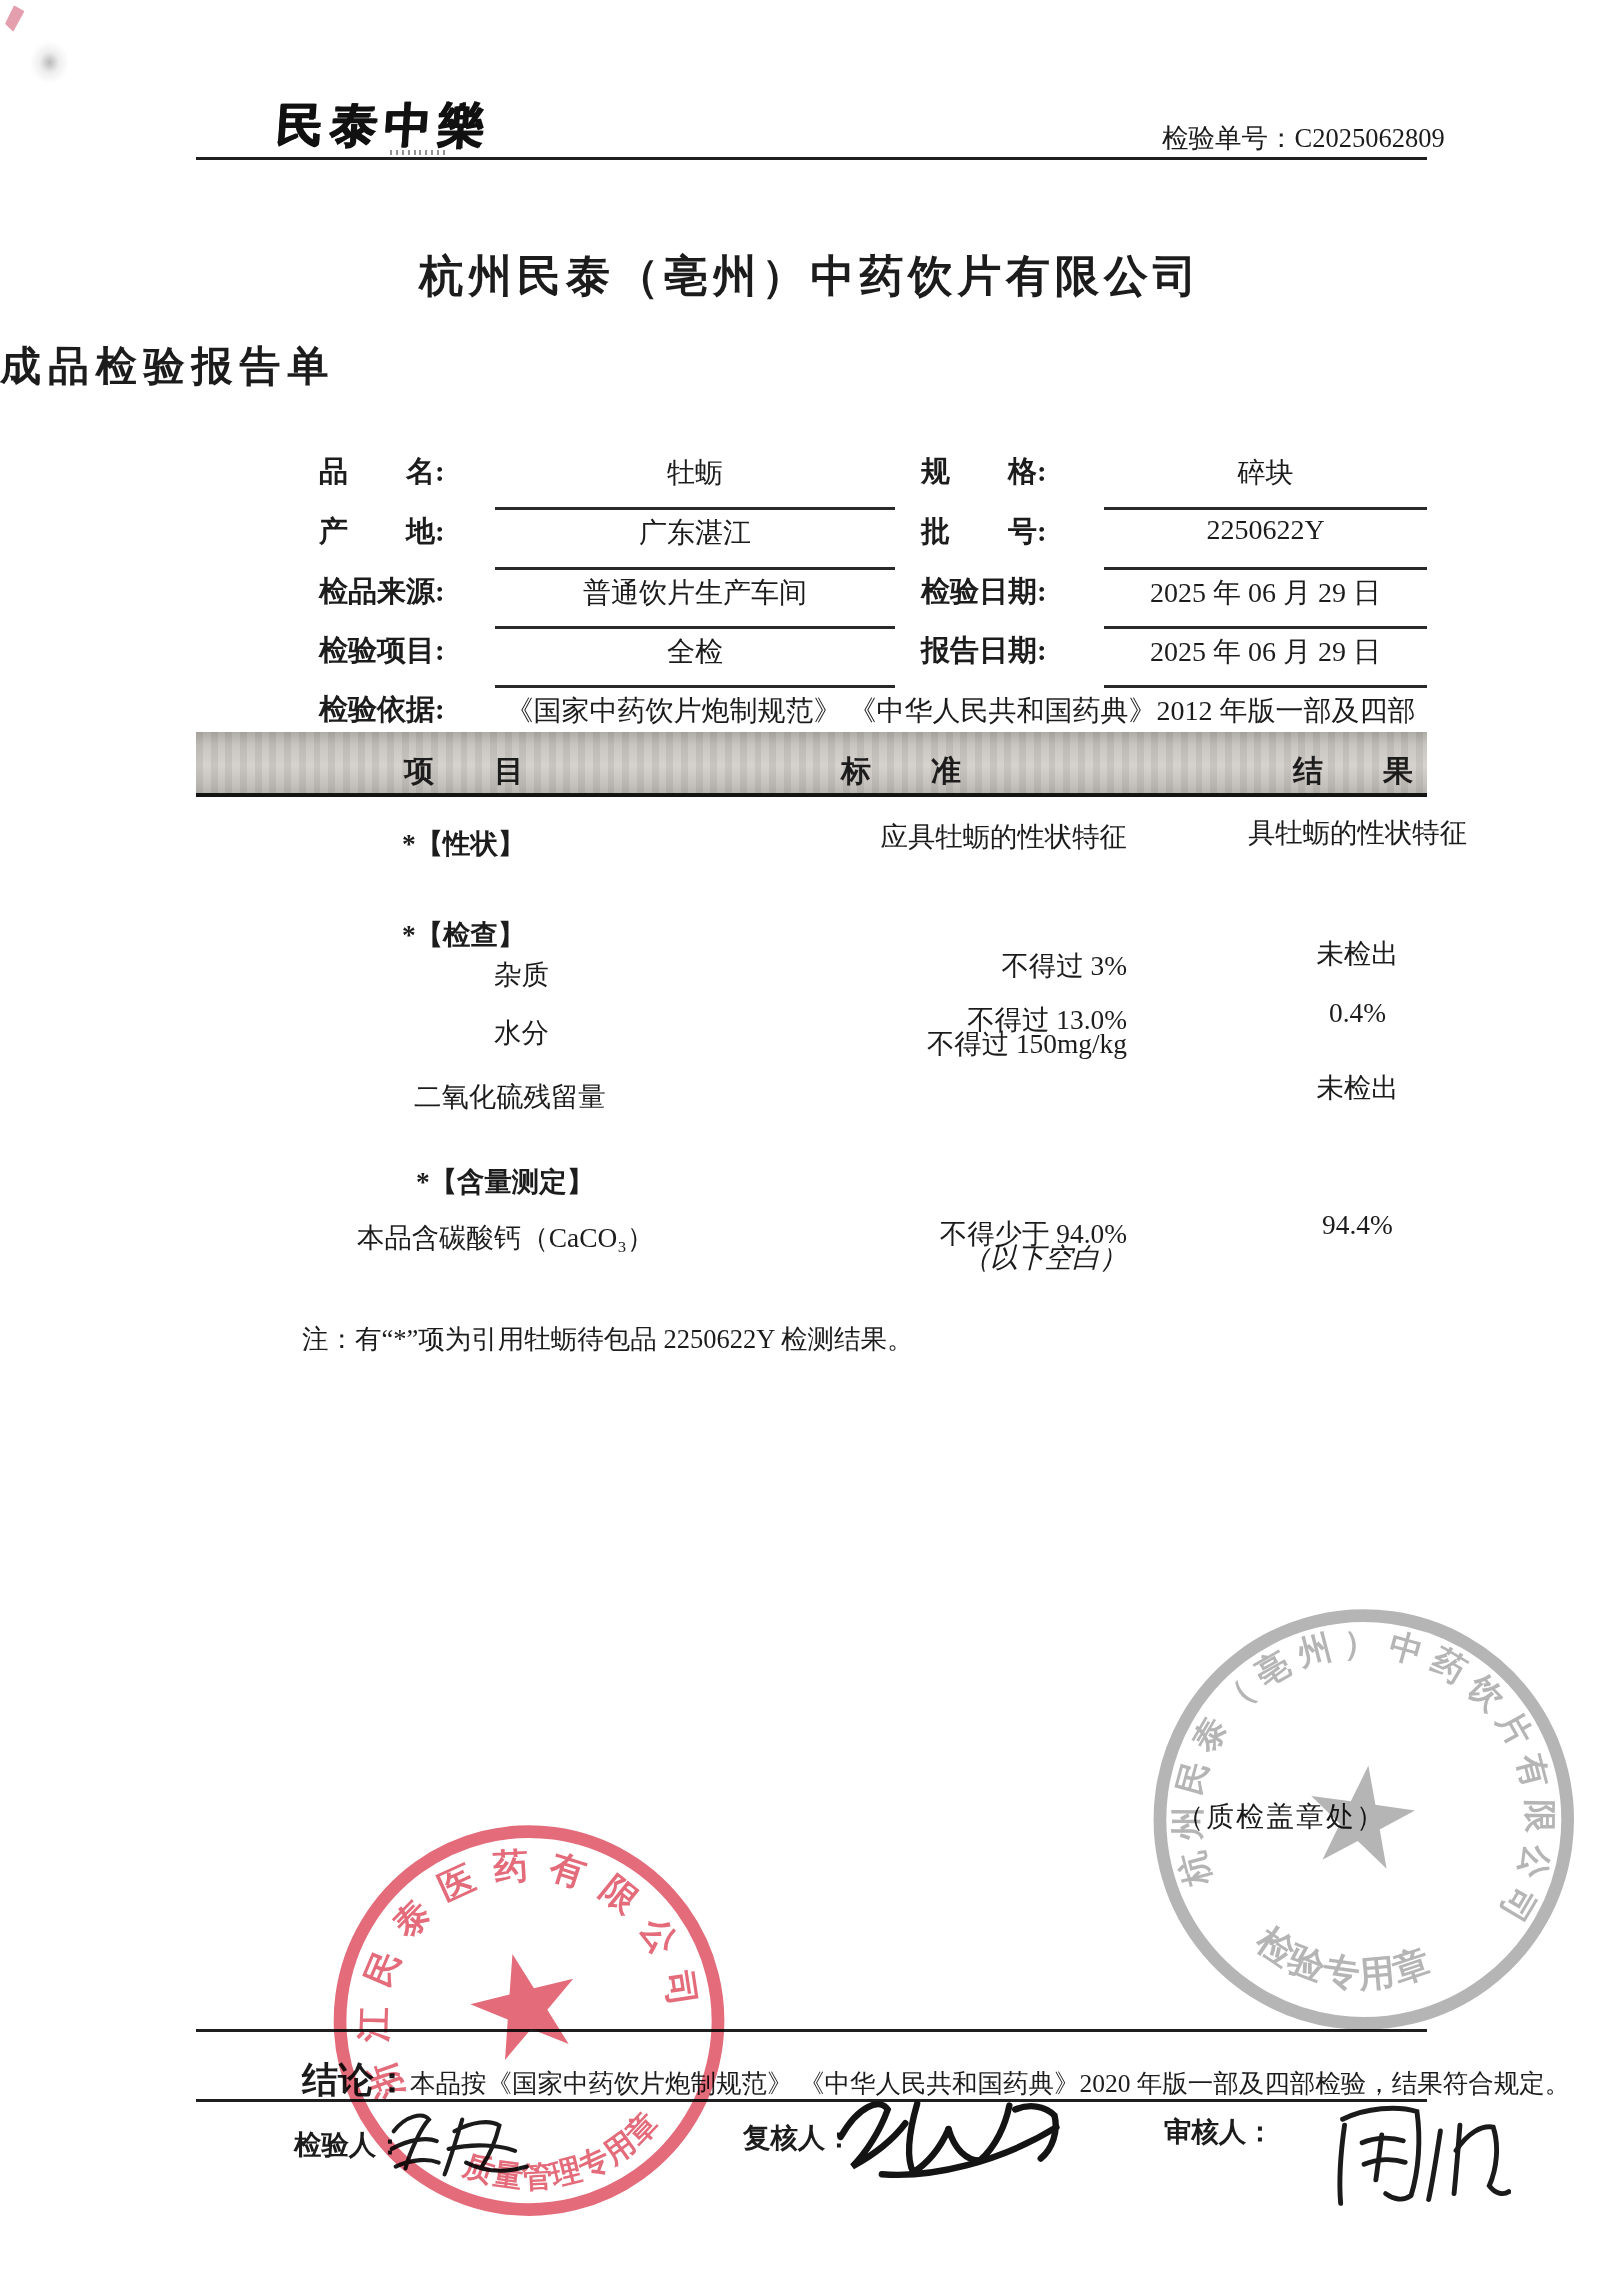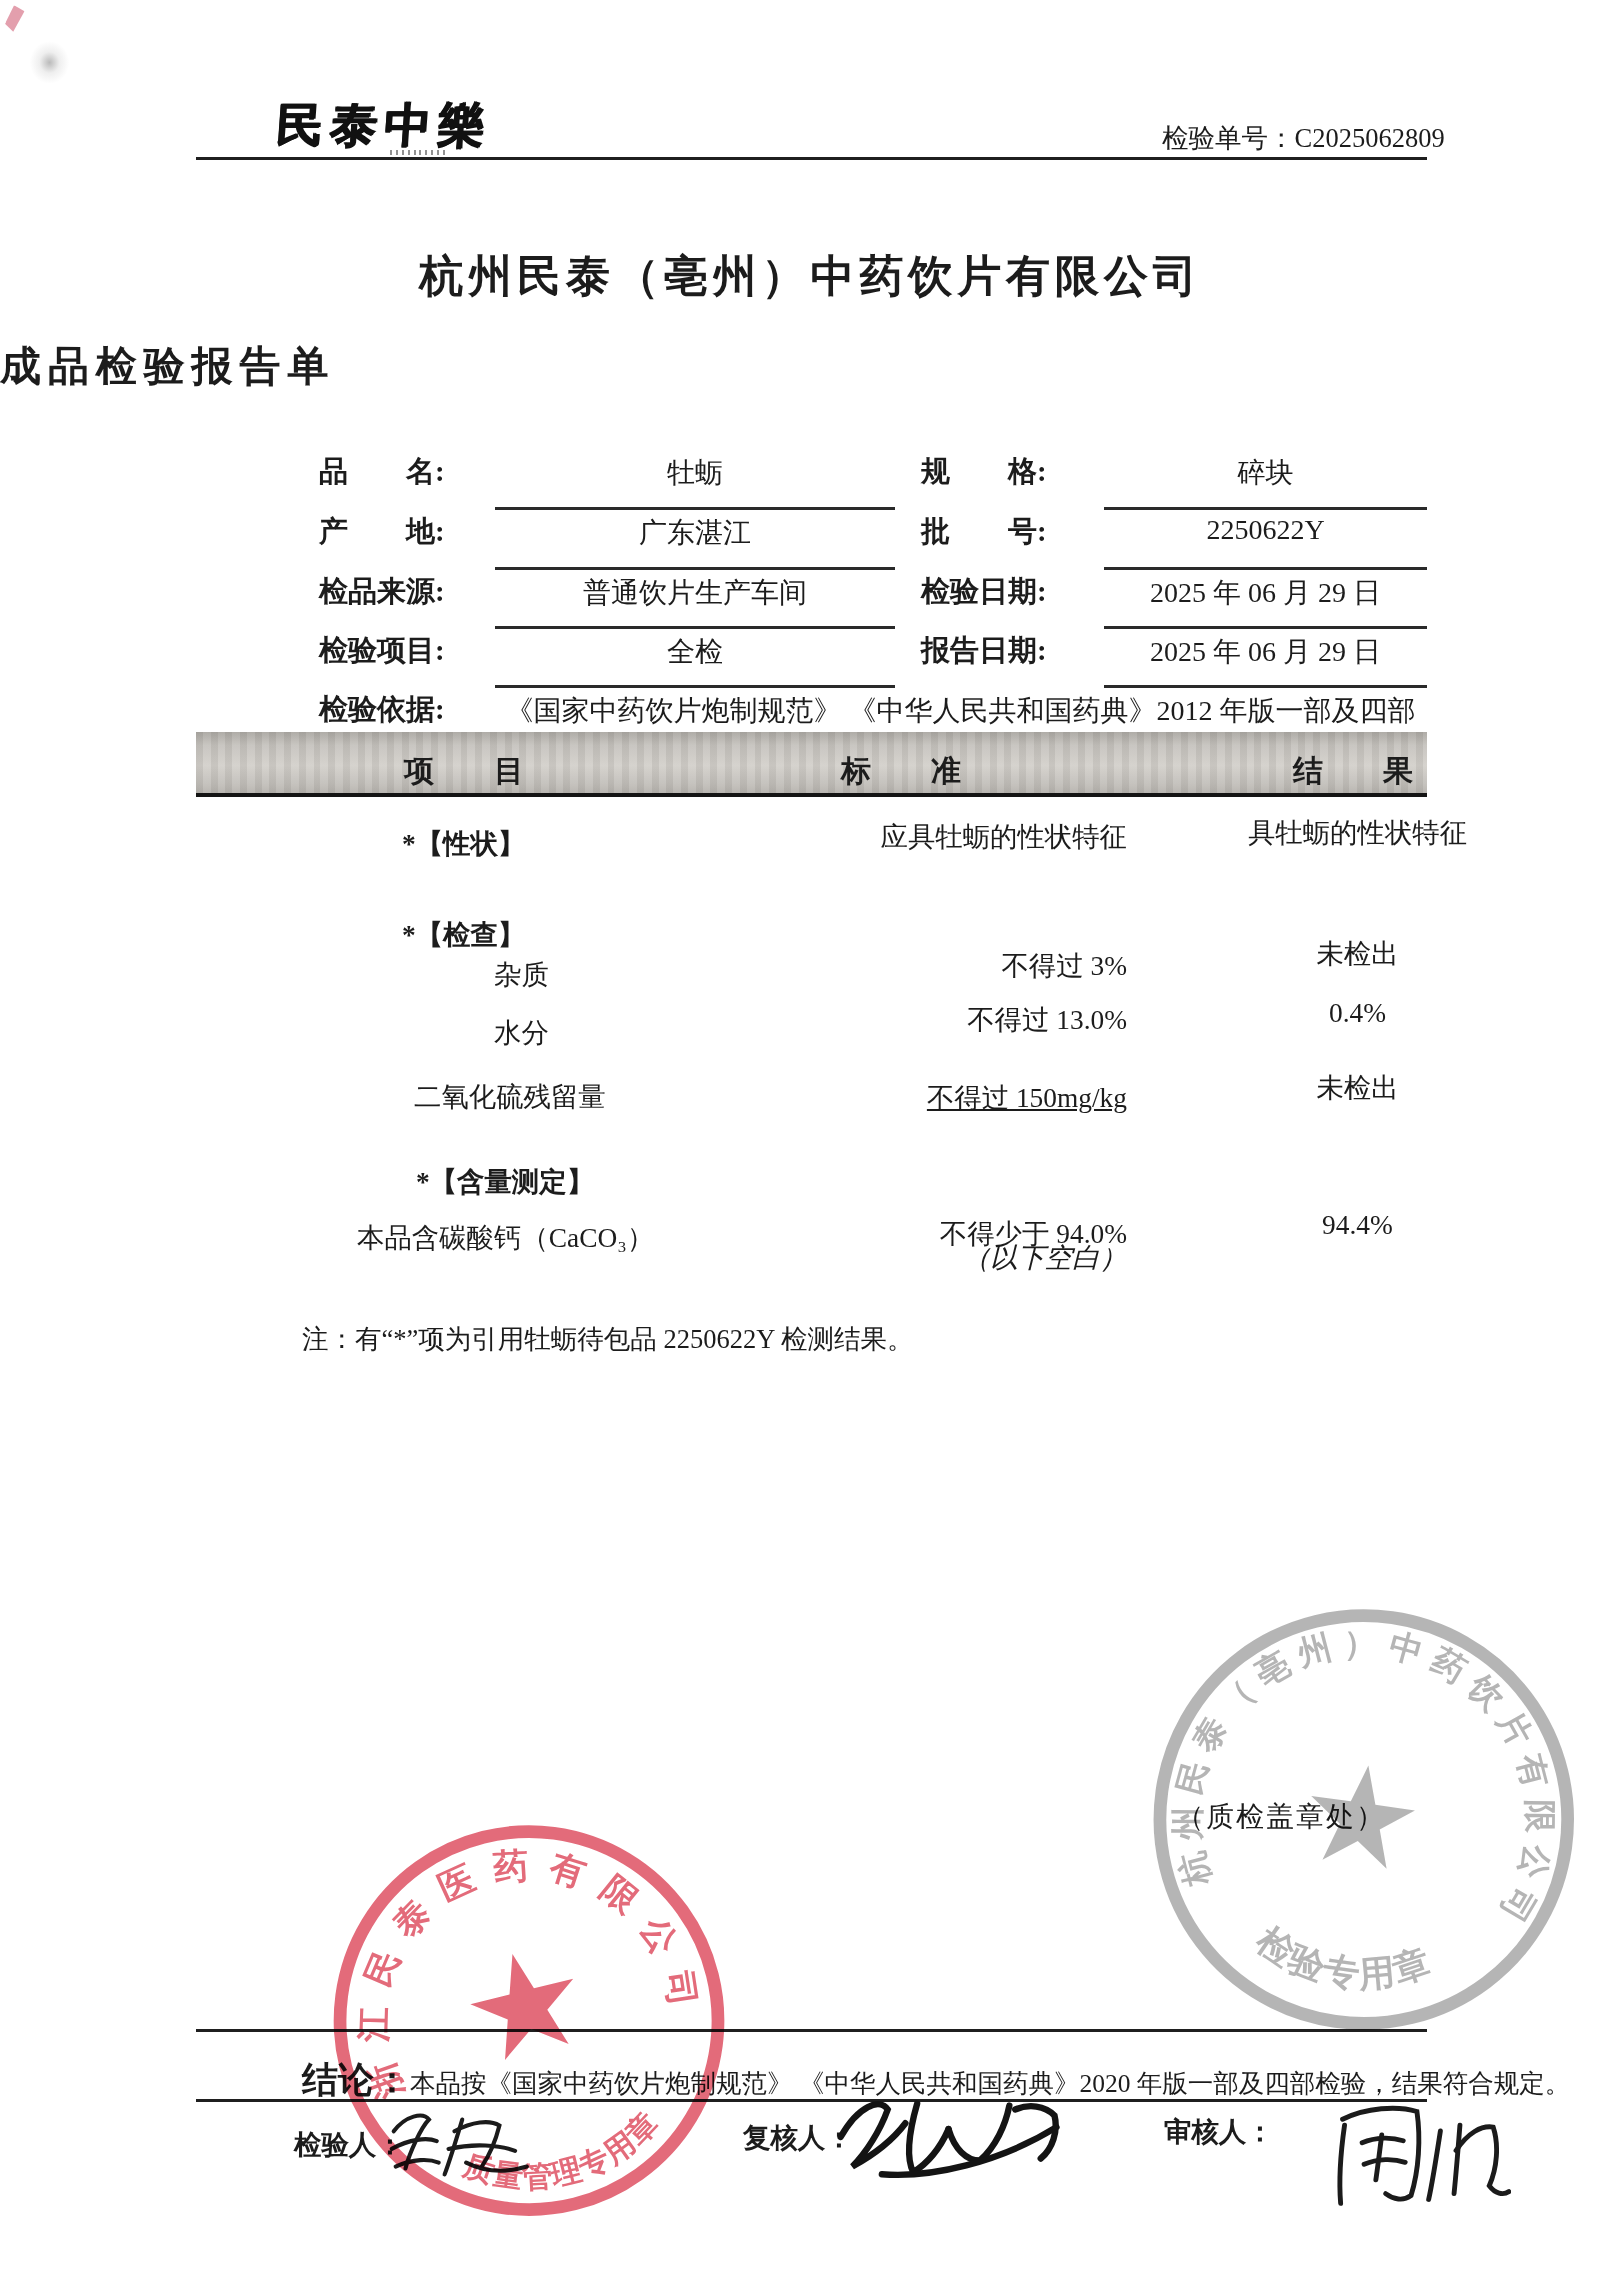--- a/index.html
+++ b/index.html
@@ -131,21 +131,21 @@
 
   <div class="cell" style="left:494px; top:957px;">杂质</div>
   <div class="cell c-std" style="top:948px;">不得过 3%</div>
   <div class="cell c-res" style="top:936px;">未检出</div>
 
   <div class="cell" style="left:494px; top:1015px;">水分</div>
   <div class="cell c-std" style="top:1002px;">不得过 13.0%</div>
   <div class="cell c-res" style="top:998px;">0.4%</div>
 
   <div class="cell" style="left:414px; top:1079px;">二氧化硫残留量</div>
-  <div class="cell c-std" style="top:1080px;text-decoration:underline;">不得过 150mg/kg</div>
+  <div class="cell c-std" style="top:1026px;">不得过 150mg/kg</div>
   <div class="cell c-res" style="top:1070px;">未检出</div>
 
   <div class="cell item-hdr" style="left:416px; top:1164px;">*【含量测定】</div>
 
   <div class="cell" style="left:357px; top:1220px;">本品含碳酸钙（CaCO₃）</div>
   <div class="cell c-std" style="top:1216px;">不得少于 94.0%</div>
   <div class="cell c-res" style="top:1210px;">94.4%</div>
 
   <div class="cell c-std" style="top:1240px;font-style:italic;">（以下空白）</div>
   <div class="footnote">注：有“*”项为引用牡蛎待包品 2250622Y 检测结果。</div>

